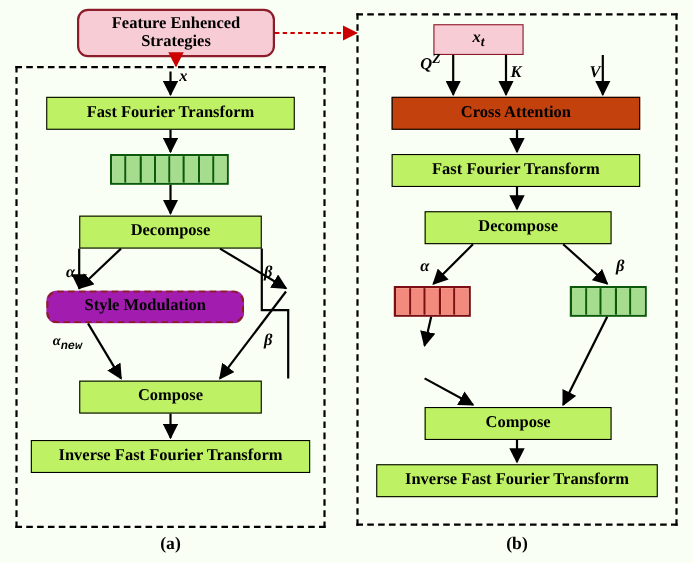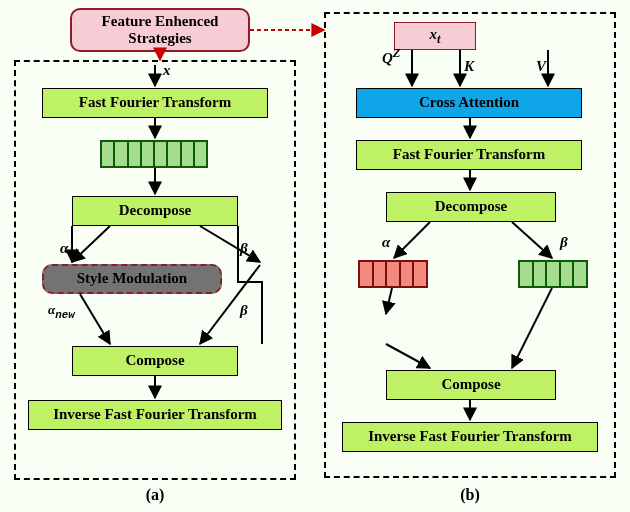--- a/index.html
+++ b/index.html
@@ -22,22 +22,22 @@
     align-items: center;
     justify-content: center;
     text-align: center;
     font-size: 15px;
     font-weight: bold;
     line-height: 1.15;
   }
   .rounded { border-radius: 10px; }
   .teal { background: #bef264; border: 1.5px solid #000; }
   .pink { background: #f7ccd4; border: 2px solid #8c1c2a; }
-  .pink-dashed { background: #737373; border: 2px dashed #8c1c2a; border-radius: 10px; }
-  .orange { background: #0ea5e9; border: 1.5px solid #000; }
+  .pink-dashed { background: #a21caf; border: 2px dashed #8c1c2a; border-radius: 10px; }
+  .orange { background: #c2410c; border: 1.5px solid #000; }
   .frame {
     position: absolute;
     border: 2.5px dashed #000;
     background: transparent;
   }
   .label {
     position: absolute;
     font-size: 15px;
     font-weight: bold;
     font-style: italic;

